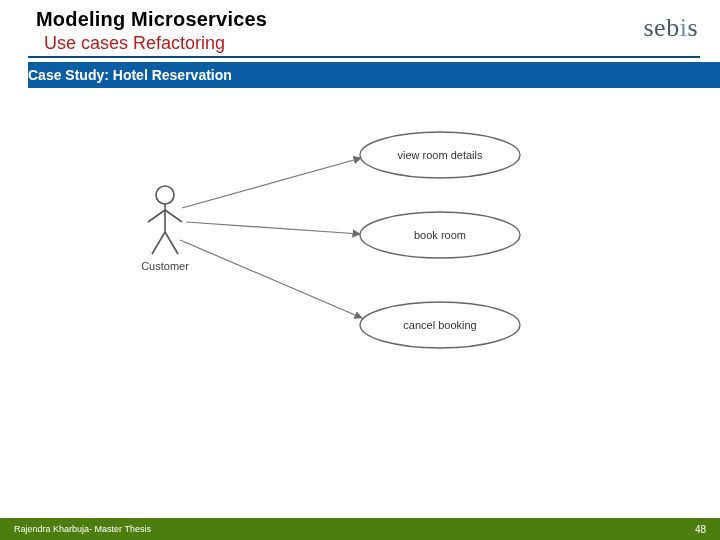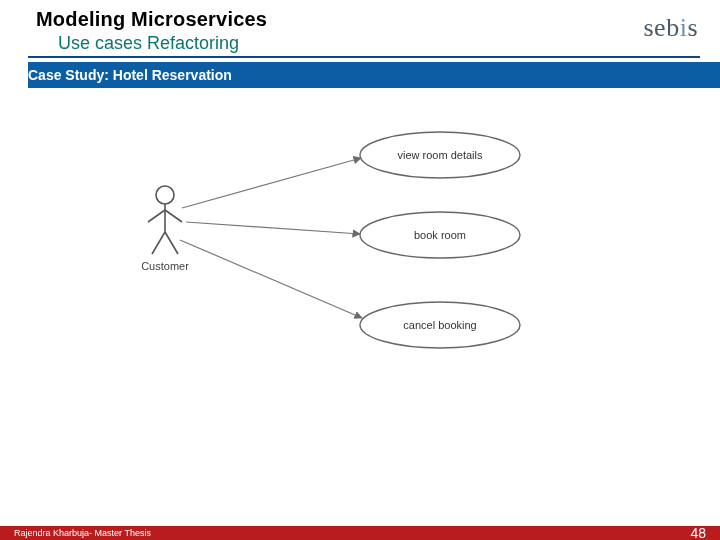--- a/index.html
+++ b/index.html
@@ -1,30 +1,30 @@
 <!DOCTYPE html>
 <html><head>
 <meta charset="utf-8">
 <style>
   * { box-sizing: border-box; margin: 0; padding: 0; }
   html, body { width: 720px; height: 540px; font-family: Arial, Helvetica, sans-serif; background: #fff; overflow: hidden; }
   .slide { position: relative; width: 720px; height: 540px; background: #fff; }
   .header { position: absolute; top: 8px; left: 36px; right: 20px; }
   .title-line1 { font-size: 20px; font-weight: 700; color: #000; letter-spacing: 0.2px; }
-  .title-line2 { font-size: 18px; font-weight: 400; color: #0f766e; margin-left: 22px; margin-top: 2px; }
+  .title-line2 { font-size: 18px; font-weight: 400; color: #b91c1c; margin-left: 8px; margin-top: 2px; }
   .logo { position: absolute; top: 8px; right: 22px; width: 110px; height: 40px; display: flex; align-items: center; justify-content: flex-end; }
   .logo-text { font-size: 26px; font-weight: 400; color: #4a5a66; letter-spacing: 0.5px; font-family: Georgia, serif; margin-left: 24px; }
   .logo-dot { color: #6a92b0; }
   .rule { position: absolute; left: 28px; right: 20px; top: 56px; height: 0; border-bottom: 2px solid #0a4a84; }
   .subtitle-bar { position: absolute; left: 28px; right: 0; top: 62px; height: 26px; background: #0b5ea3; display: flex; align-items: center; padding-left: 0; }
   .subtitle-bar span { font-size: 14px; font-weight: 700; color: #fff; }
   .diagram { position: absolute; top: 100px; left: 40px; right: 40px; bottom: 60px; }
-  .footer { position: absolute; left: 0; right: 0; bottom: 0; height: 14px; background: #b91c1c; display: flex; align-items: center; justify-content: space-between; padding: 0 14px; }
+  .footer { position: absolute; left: 0; right: 0; bottom: 0; height: 22px; background: #4d7c0f; display: flex; align-items: center; justify-content: space-between; padding: 0 14px; }
   .footer-left { font-size: 9px; color: #fff; }
-  .footer-right { font-size: 14px; color: #fff; }
+  .footer-right { font-size: 10px; color: #fff; }
   svg text { font-family: Arial, Helvetica, sans-serif; }
 </style>
 </head>
 <body>
 
 <div class="slide">
 
   <div class="header">
     <div class="title-line1">Modeling Microservices</div>
     <div class="title-line2">Use cases Refactoring</div>

